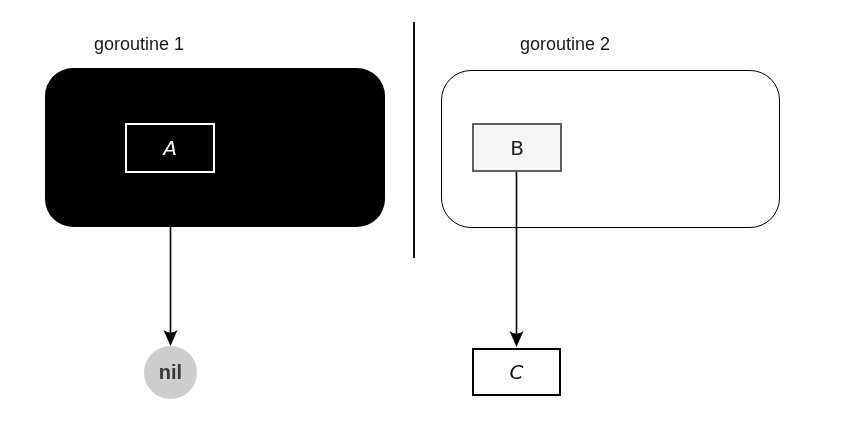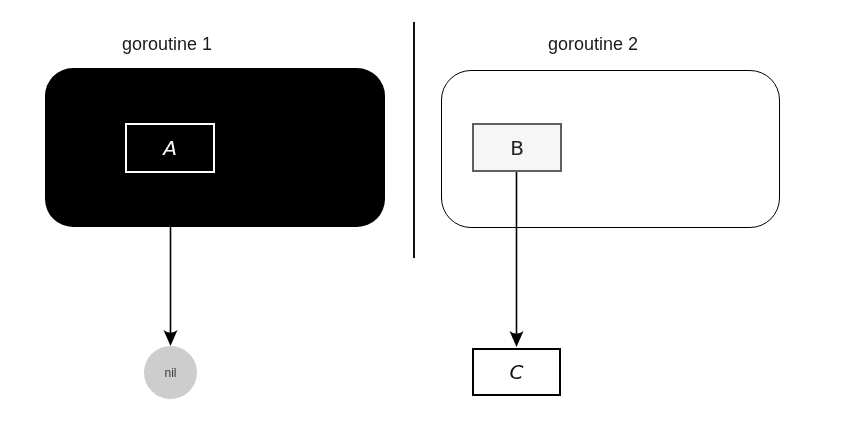--- a/index.html
+++ b/index.html
@@ -14,21 +14,20 @@
     height: 427px;
     background: #ffffff;
     overflow: hidden;
   }
   .abs { position: absolute; }
 
   .goroutine-label {
     font-size: 18px;
     color: #1a1a1a;
     white-space: nowrap;
-    margin-left: 28px;
   }
 
   .goroutine1-rect {
     left: 45px; top: 68px;
     width: 340px; height: 159px;
     background: #000000;
     border-radius: 28px;
   }
   .goroutine2-rect {
     left: 441px; top: 70px;
@@ -71,21 +70,22 @@
 
   .nil-circle {
     left: 144px; top: 346px;
     width: 53px; height: 53px;
     border-radius: 50%;
     background: #cdcdcd;
     color: #3a3a3a;
     display: flex;
     align-items: center;
     justify-content: center;
-    font-size: 12px;
+    font-size: 20px;
+    font-weight: bold;
   }
 
   .divider {
     left: 413px; top: 22px;
     width: 2px; height: 236px;
     background: #111111;
   }
 
   .arrow-svg { display: block; }
 

